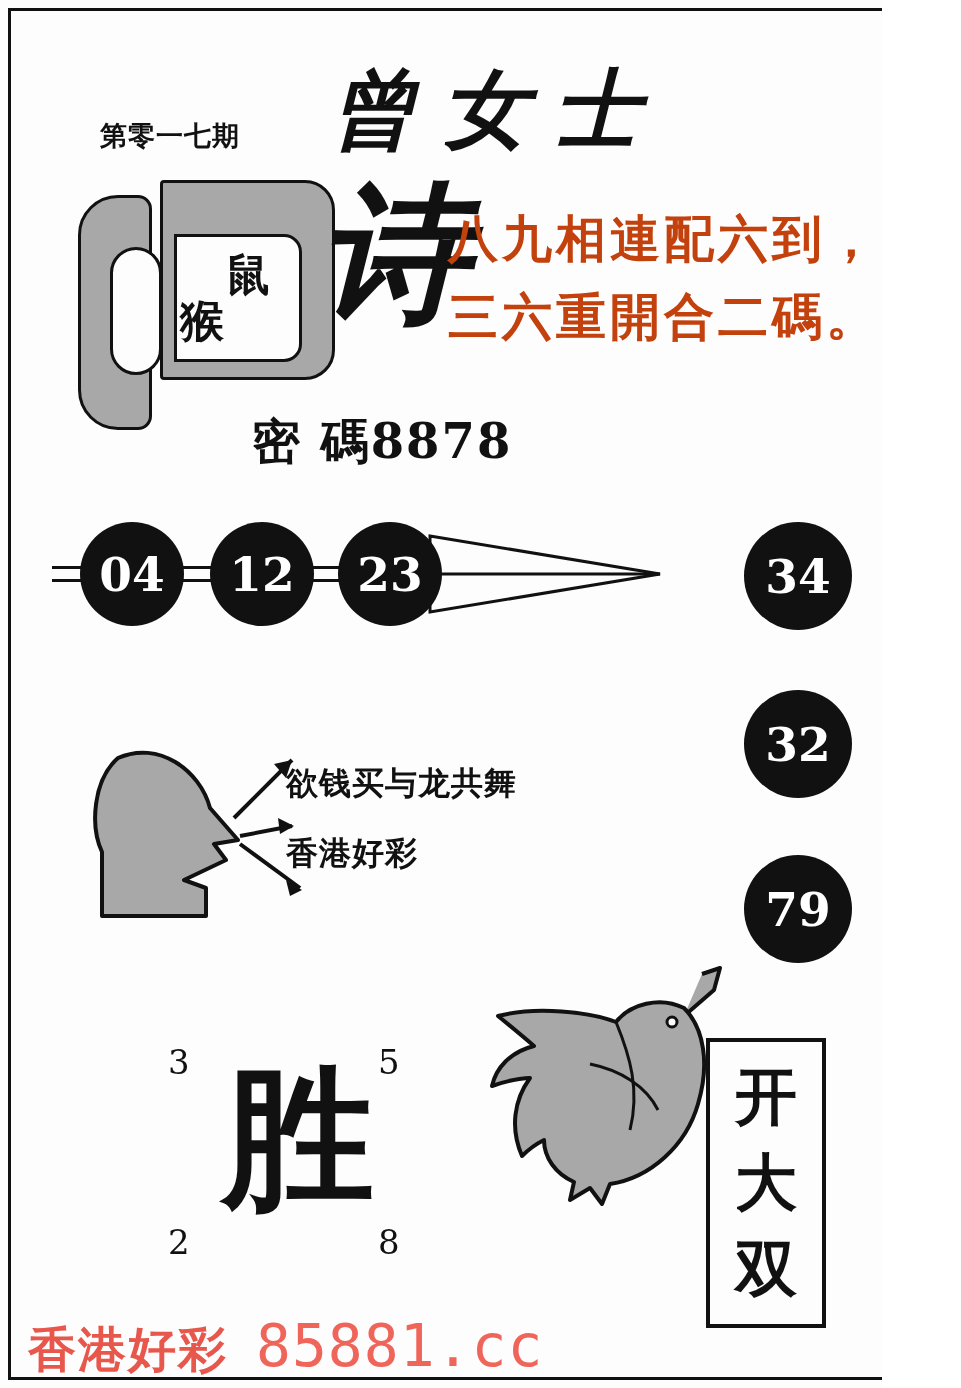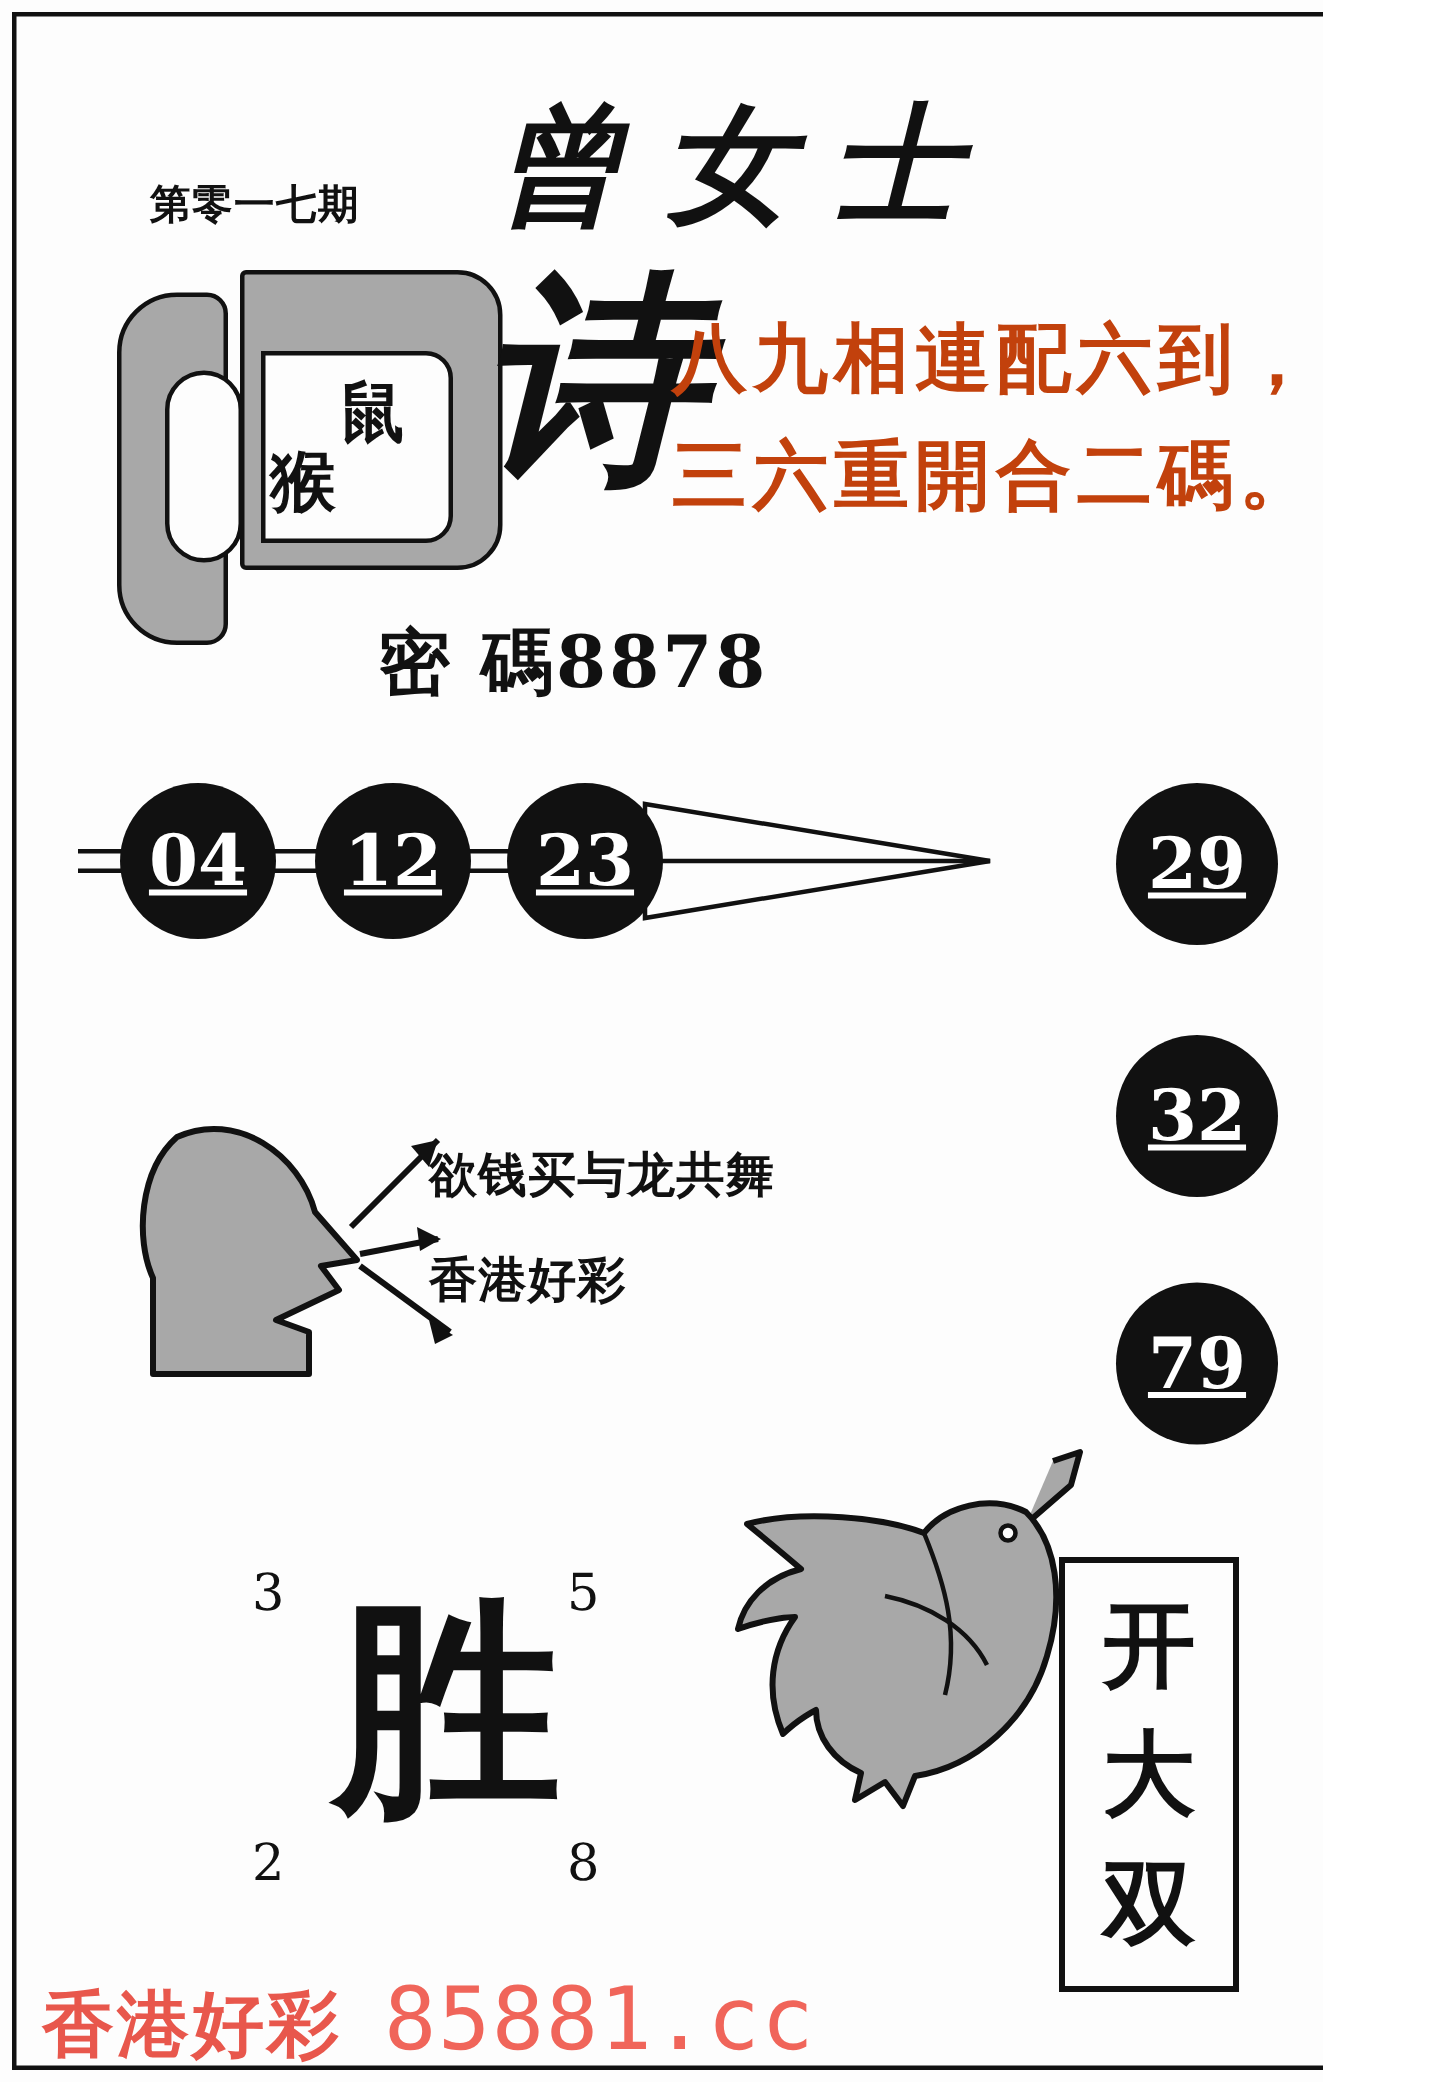--- a/index.html
+++ b/index.html
@@ -161,21 +161,20 @@
   .ball {
     position: absolute;
     border-radius: 50%;
     background: #111;
     color: #fff;
     display: flex;
     align-items: center;
     justify-content: center;
     font-family: "DejaVu Serif", serif;
     font-weight: bold;
-    text-decoration: underline;
   }
   .ball-left {
     width: 104px;
     height: 104px;
     font-size: 47px;
     top: 522px;
   }
   .ball-l1 { left: 80px; }
   .ball-l2 { left: 210px; }
   .ball-l3 { left: 338px; }
@@ -345,21 +344,21 @@
     <svg width="240" height="84" viewBox="0 0 240 84">
       <polygon points="6,4 236,42 6,80" fill="#fdfdfd" stroke="#111" stroke-width="3"></polygon>
       <polyline points="6,42 236,42" fill="none" stroke="#111" stroke-width="3"></polyline>
     </svg>
   </div>
 
   <div class="ball ball-left ball-l1">04</div>
   <div class="ball ball-left ball-l2">12</div>
   <div class="ball ball-left ball-l3">23</div>
 
-  <div class="ball ball-right ball-r1">29</div>
+  <div class="ball ball-right ball-r1">34</div>
   <div class="ball ball-right ball-r2">32</div>
   <div class="ball ball-right ball-r3">79</div>
 
   <div class="head-figure">
     <svg width="160" height="182" viewBox="0 0 160 182">
       <path d="M30 10 C 5 32, 2 78, 14 104 L 14 168 L 118 168 L 118 140 L 96 132 L 138 112 L 126 96 L 150 92 L 122 60 C 112 22, 70 -8, 30 10 Z" fill="#a8a8a8" stroke="#111" stroke-width="4" stroke-linejoin="round"></path>
     </svg>
   </div>
 
   <div class="speech-arrows">

